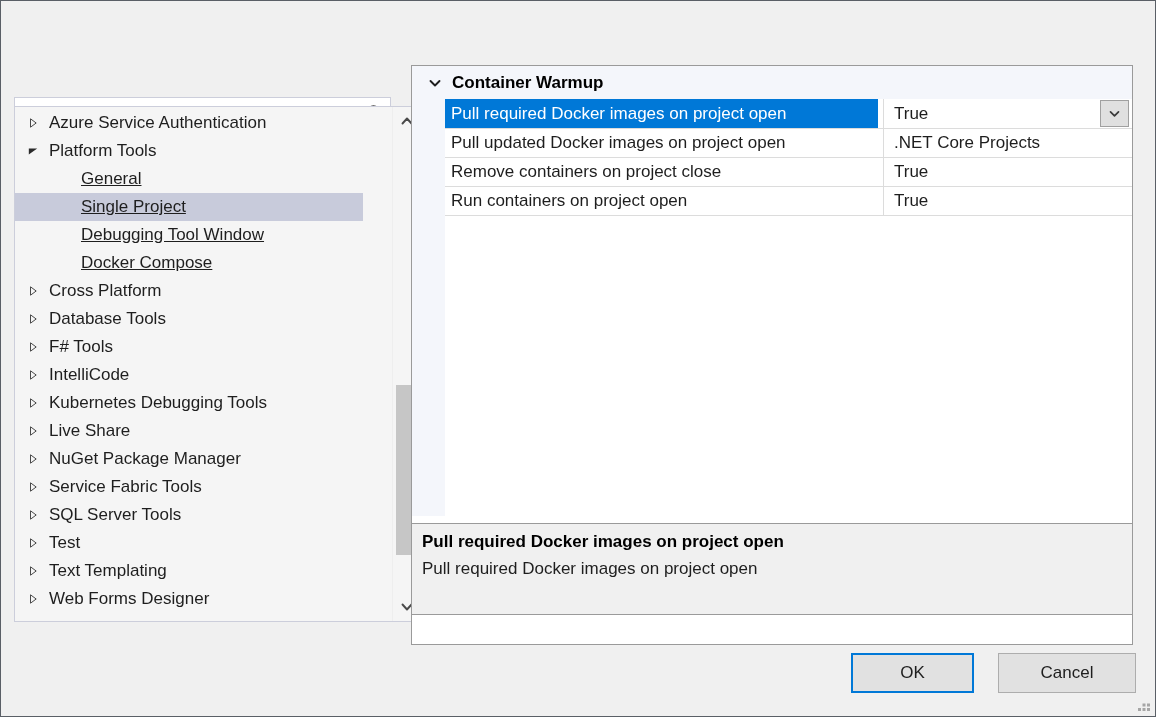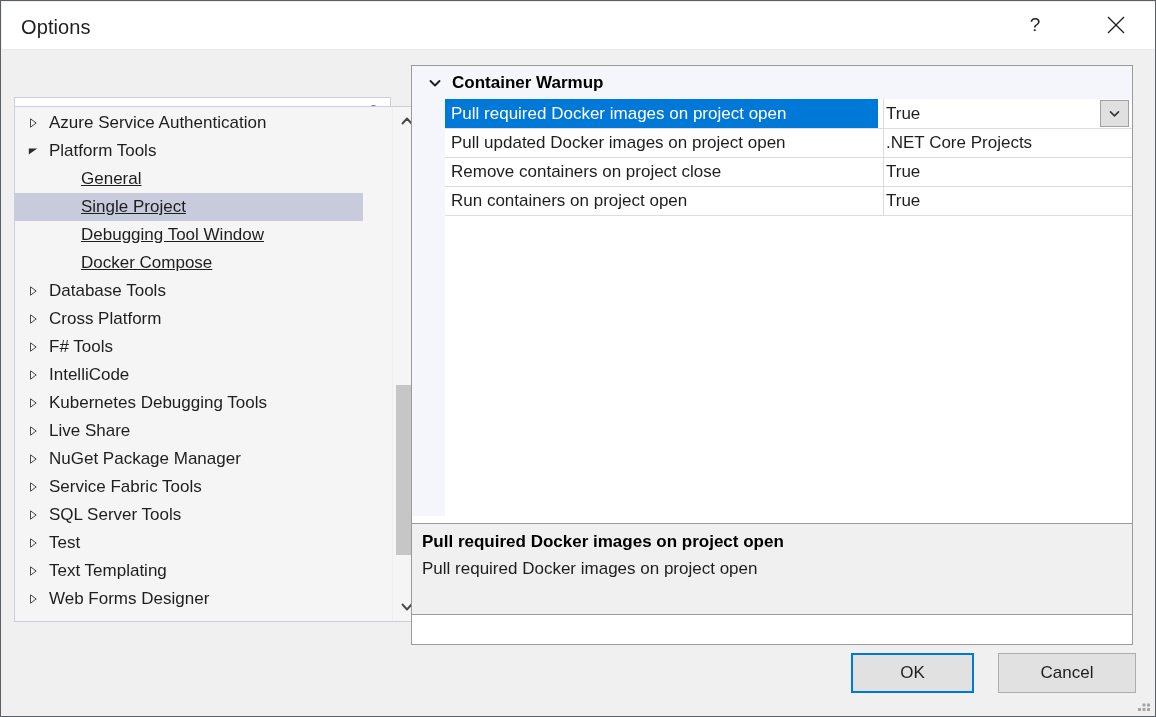--- a/index.html
+++ b/index.html
@@ -220,21 +220,21 @@
     background: #0078d7;
     color: #ffffff;
     width: 433px;
   }
   .grid-value {
     position: absolute;
     left: 438px; top: 0;
     right: 0;
     height: 29px;
     line-height: 29px;
-    padding-left: 2px;
+    padding-left: 10px;
     box-sizing: border-box;
     font-size: 17px;
     color: #1e1e1e;
     white-space: nowrap;
     overflow: hidden;
     border-left: 1px solid #dcdcdc;
   }
   #value-dropdown-button {
     position: absolute;
     right: 3px;
@@ -304,36 +304,20 @@
     position: absolute;
     right: 4px; bottom: 4px;
     width: 14px; height: 14px;
   }
 </style>
 </head>
 <body>
 
 <div id="dialog">
 
-  <div id="titlebar">
-    <div id="title-text">Options</div>
-
-    <div class="tb-btn" id="help-button">
-      <svg width="22" height="22" viewBox="0 0 22 22">
-        <text x="11" y="17" text-anchor="middle" font-family="Liberation Sans, sans-serif" font-size="19" fill="#1e1e1e">?</text>
-      </svg>
-    </div>
-
-    <div class="tb-btn" id="close-button">
-      <svg width="22" height="22" viewBox="0 0 22 22">
-        <line x1="3" y1="3" x2="19" y2="19" stroke="#1e1e1e" stroke-width="1.3"></line>
-        <line x1="19" y1="3" x2="3" y2="19" stroke="#1e1e1e" stroke-width="1.3"></line>
-      </svg>
-    </div>
-  </div>
 
   <div id="search-box">
     <input id="search-input" type="text" placeholder="Search Options (Ctrl+E)" style="">
     <svg id="search-icon" viewBox="0 0 24 24">
       <circle cx="14.5" cy="8.5" r="5.3" fill="none" stroke="#3b3b3b" stroke-width="1.8"></circle>
       <line x1="10.6" y1="12.3" x2="4.5" y2="19.2" stroke="#3b3b3b" stroke-width="2.4" stroke-linecap="round"></line>
     </svg>
   </div>
 
   <div id="tree-panel">
@@ -365,29 +349,29 @@
         </div>
         <div class="tree-row lvl1">
           <span class="tree-label">Docker Compose</span>
         </div>
         <div class="tree-row lvl0">
           <span class="tree-glyph">
             <svg width="12" height="12" viewBox="0 0 12 12">
               <polygon points="3.5,1.8 9.2,6 3.5,10.2" fill="none" stroke="#4a4a4a" stroke-width="1"></polygon>
             </svg>
           </span>
+          <span class="tree-label">Cross Platform</span>
+        </div>
+        <div class="tree-row lvl0">
+          <span class="tree-glyph">
+            <svg width="12" height="12" viewBox="0 0 12 12">
+              <polygon points="3.5,1.8 9.2,6 3.5,10.2" fill="none" stroke="#4a4a4a" stroke-width="1"></polygon>
+            </svg>
+          </span>
           <span class="tree-label">Database Tools</span>
-        </div>
-        <div class="tree-row lvl0">
-          <span class="tree-glyph">
-            <svg width="12" height="12" viewBox="0 0 12 12">
-              <polygon points="3.5,1.8 9.2,6 3.5,10.2" fill="none" stroke="#4a4a4a" stroke-width="1"></polygon>
-            </svg>
-          </span>
-          <span class="tree-label">Cross Platform</span>
         </div>
         <div class="tree-row lvl0">
           <span class="tree-glyph">
             <svg width="12" height="12" viewBox="0 0 12 12">
               <polygon points="3.5,1.8 9.2,6 3.5,10.2" fill="none" stroke="#4a4a4a" stroke-width="1"></polygon>
             </svg>
           </span>
           <span class="tree-label">F# Tools</span>
         </div>
         <div class="tree-row lvl0">

